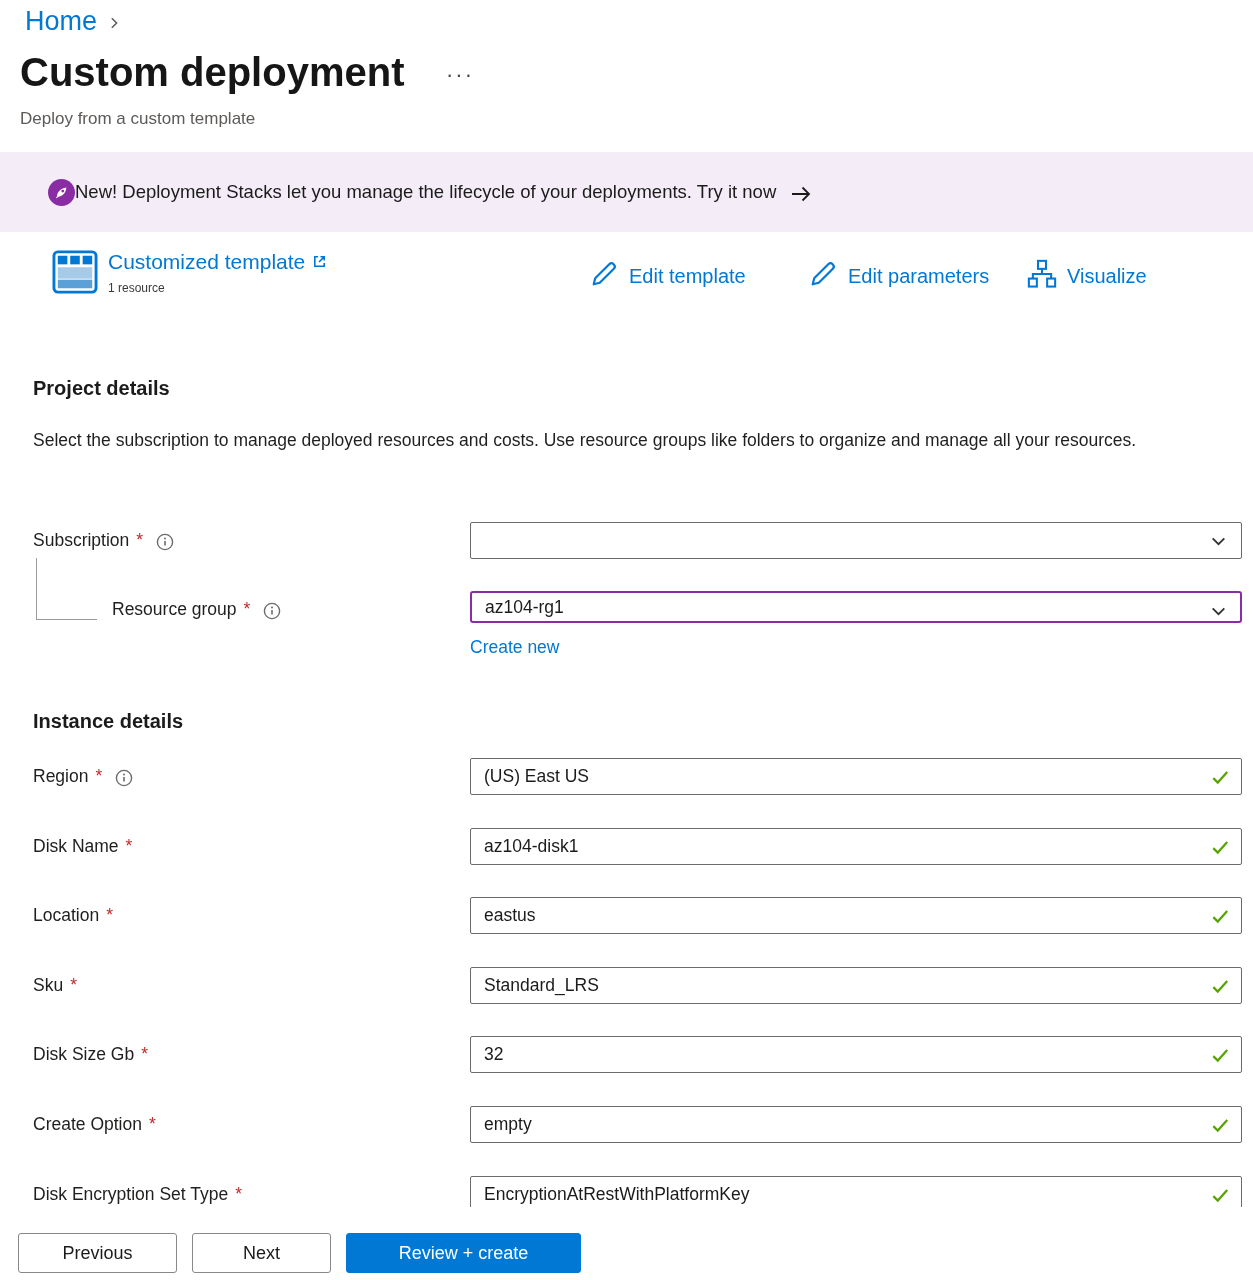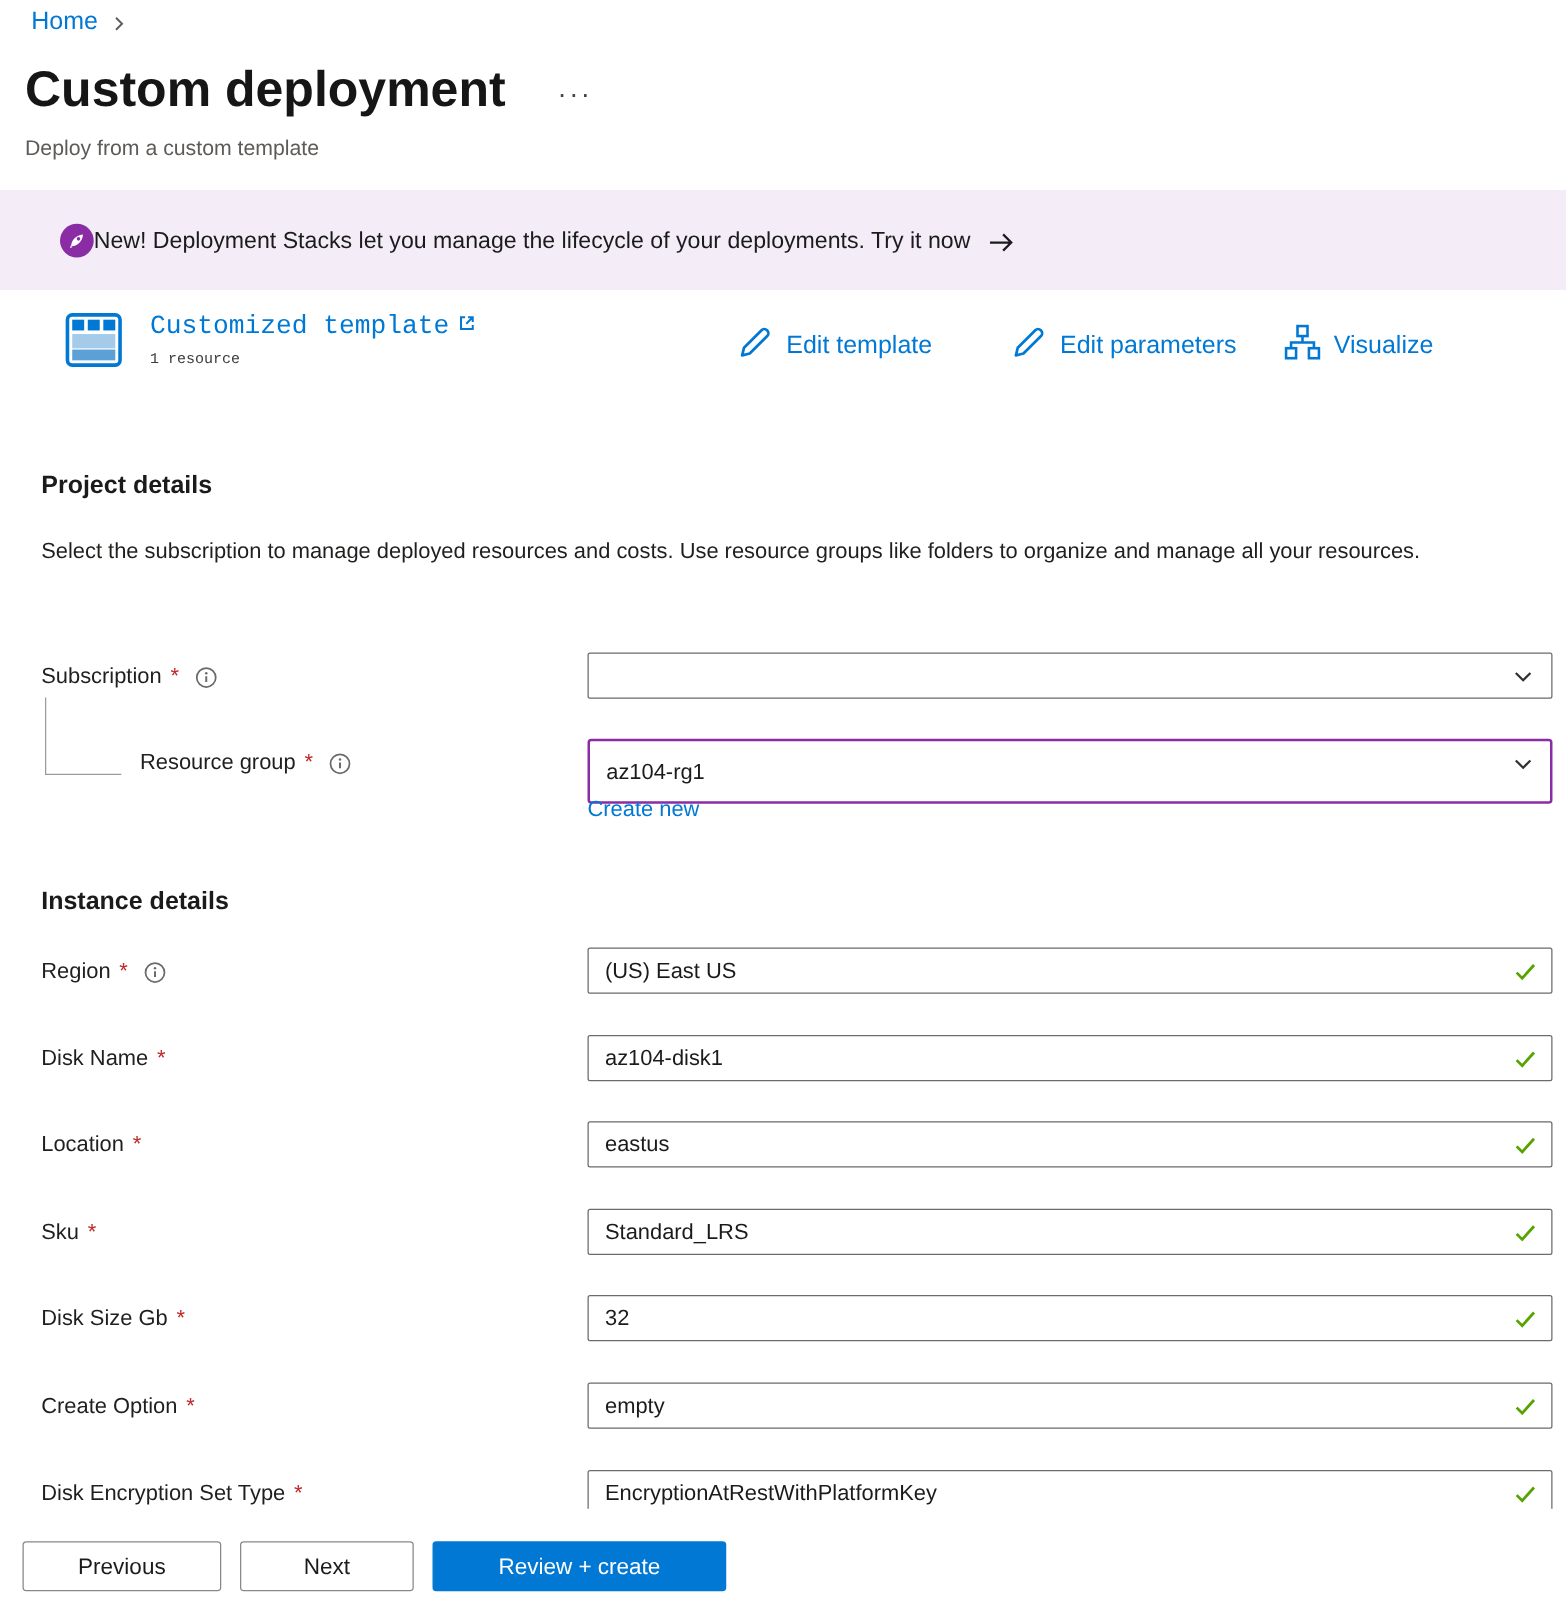--- a/index.html
+++ b/index.html
@@ -6,39 +6,39 @@
   html,body { width:1253px; height:1280px; }
   body {
     font-family:"Liberation Sans", sans-serif;
     color:#1b1b1b;
     background:#ffffff;
     overflow:hidden;
   }
   .page { position:relative; width:1253px; height:1280px; overflow:hidden; background:#fff; }
 
   
-  .breadcrumb { position:absolute; top:6px; left:25px; display:flex; align-items:center; gap:10px; font-size:20px; }
+  .breadcrumb { position:absolute; top:6px; left:25px; display:flex; align-items:center; gap:10px; font-size:27px; }
   .breadcrumb .home { color:var(--accent,#0078d4); cursor:pointer; }
   .crumb-chev { display:inline-flex; margin-top:3px; }
 
   
   .page-title { position:absolute; top:50px; left:20px; font-size:40px; font-weight:600; color:#161616; }
   .title-more { position:absolute; top:62px; left:446px; font-size:22px; letter-spacing:2px; color:#444; cursor:pointer; }
   .subtitle { position:absolute; top:109px; left:20px; font-size:17px; color:#5d5a58; }
 
   
   .banner { position:absolute; top:152px; left:0; width:1253px; height:80px; background:var(--banner-bg,#f4edf8);
             display:flex; align-items:center; padding-left:48px; cursor:pointer; }
   .rocket-badge { width:27px; height:27px; border-radius:50%; background:var(--focus-purple,#8a2da5);
                   display:flex; align-items:center; justify-content:center; flex:0 0 auto; }
   .banner-text { font-size:18.5px; color:#1b1b1b; }
   .banner-arrow { margin-left:14px; display:inline-flex; margin-top:4px; }
 
   
-  .template-info { position:absolute; top:250px; left:52px; display:flex; gap:22px;font-family:Liberation Mono, monospace; }
+  .template-info { position:absolute; top:250px; left:52px; display:flex; gap:10px; }
   .template-text .tname { display:flex; align-items:flex-start; gap:7px; font-size:21px; color:var(--accent,#0078d4); cursor:pointer; }
   .template-text .tcount { margin-top:7px; font-size:12px; color:#3b3a39; }
 
   .template-actions { position:absolute; top:258px; left:588px; width:657px; display:flex; }
   .action { flex:1; display:flex; flex-direction:row; align-items:center; gap:9px; color:var(--accent,#0078d4); cursor:pointer; }
   .action-label { font-size:20px; }
 
   
   .section-heading { position:absolute; left:33px; font-size:20px; font-weight:700; color:#1b1b1b; }
   .description { position:absolute; top:425px; left:33px; width:1150px; font-size:17.5px; line-height:31px; color:#201f1e; }
@@ -49,21 +49,21 @@
   .req { color:var(--required,#c02b2b); margin-left:7px; font-size:17.5px; }
   .info-btn { margin-left:13px; display:inline-flex; cursor:pointer; margin-top:2px; }
 
   .fwrap { position:absolute; left:470px; width:772px; top:0; height:37px; }
   .combo, .txt {
     width:100%; height:37px; border:1px solid #6b6b6b; border-radius:2px; background:#fff;
     font-family:"Liberation Sans",sans-serif; font-size:17.5px; color:#1b1b1b;
     padding:0 44px 0 13px; display:flex; align-items:center; cursor:pointer;
   }
   .txt { cursor:text; }
-  .combo-focused { border:2px solid var(--focus-purple,#8a2da5); height:52px; border-radius:3px;text-align:right; }
+  .combo-focused { border:2px solid var(--focus-purple,#8a2da5); height:32px; border-radius:3px;text-align:right; }
   .chev { position:absolute; right:15px; top:50%; transform:translateY(-50%); display:inline-flex; pointer-events:none; }
   .check { position:absolute; right:12px; top:50%; transform:translateY(-50%); display:inline-flex; }
 
   .connector { position:absolute; left:36px; top:558px; width:61px; height:62px;
                border-left:1px solid #9d9b99; border-bottom:1px solid #9d9b99; }
 
   .create-new { position:absolute; top:637px; left:470px; font-size:17.5px; color:var(--accent,#0078d4); cursor:pointer; }
 
   
   .footer { position:absolute; left:0; top:1207px; width:1253px; height:73px; background:#fff; }

